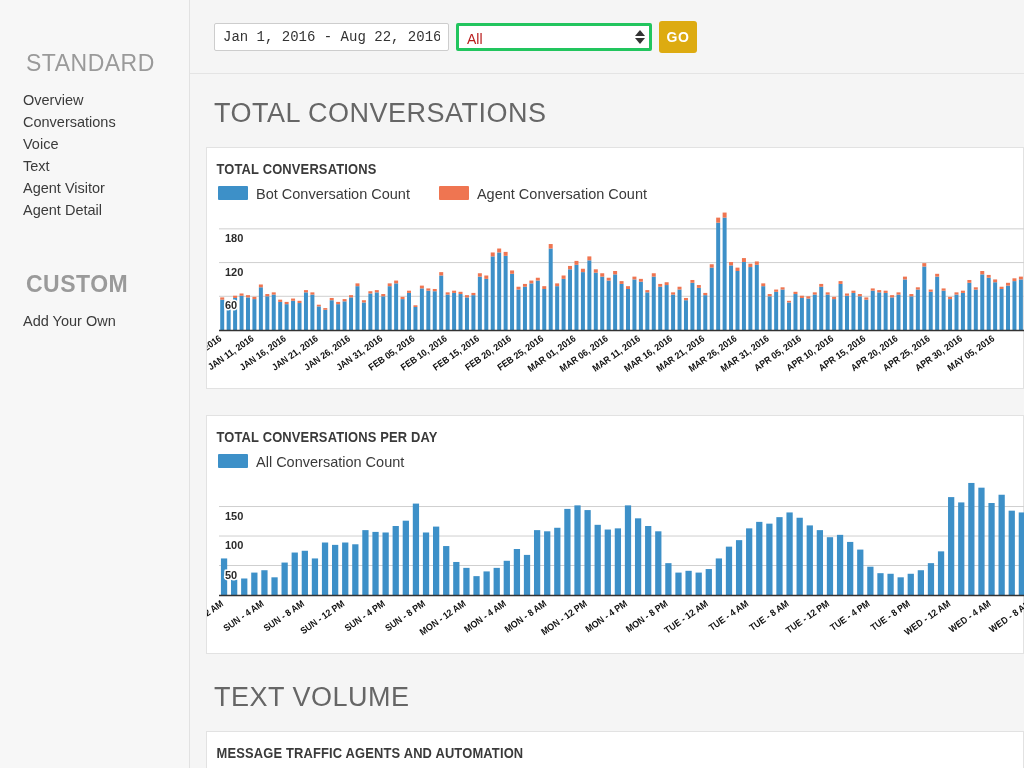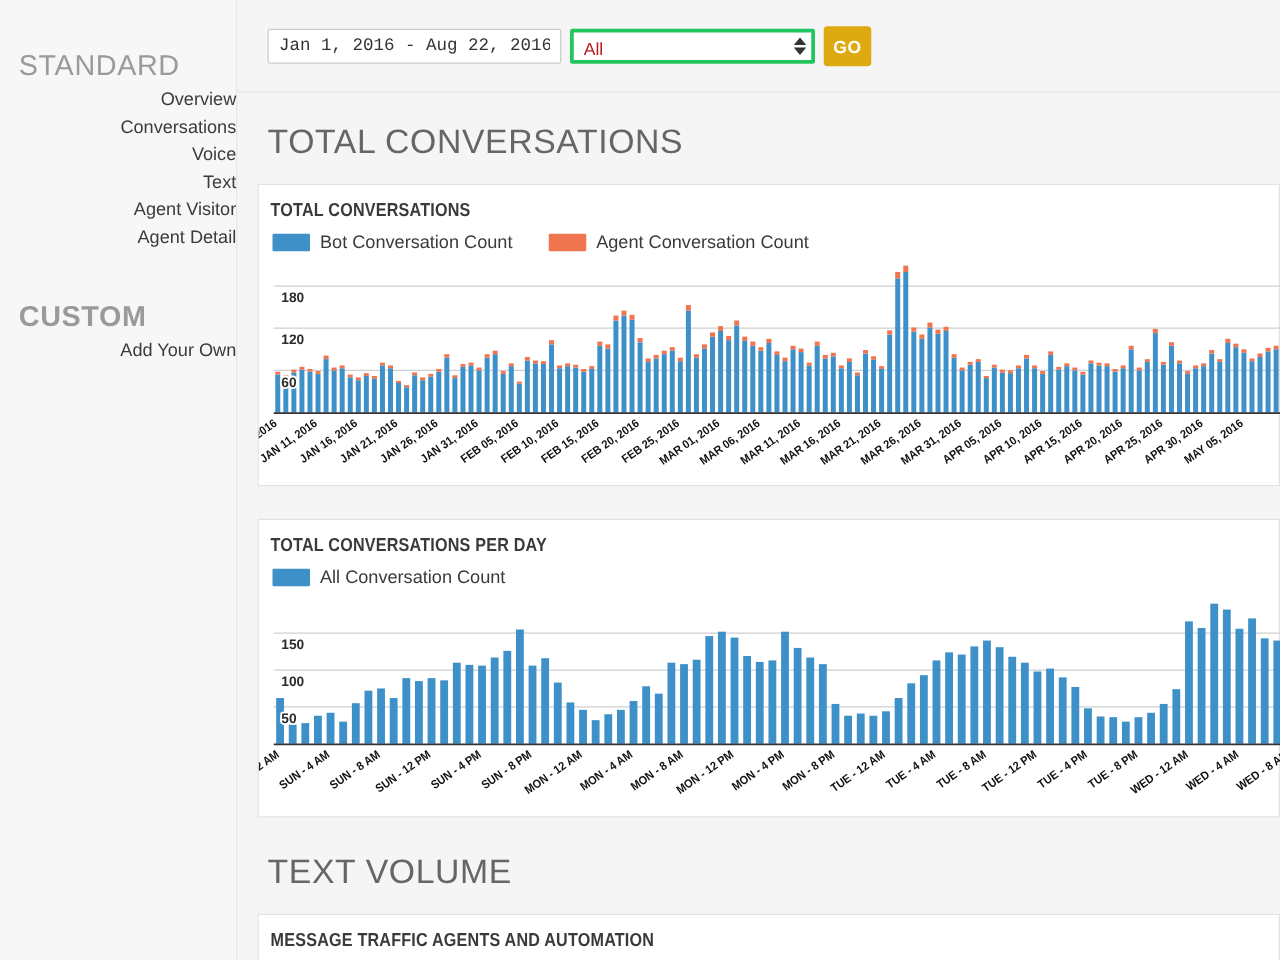--- a/index.html
+++ b/index.html
@@ -20,26 +20,26 @@
     background: #f7f7f7;
     border-right: 1px solid #e2e2e2;
     padding: 0;
   }
   .side-heading {
     font-size: 23px;
     letter-spacing: 0.5px;
     color: #9a9a9a;
     font-weight: 300;
     padding: 0 0 0 14px;
-    margin: 1px;
+    margin: 12px;
     font-family: "Liberation Sans", sans-serif;
   }
   .side-heading.standard { padding-top: 38px; }
   .side-heading.custom { padding-top: 38px; font-weight: bold; }
-  .side-list { list-style: none; margin: 3px 0 0 0; padding: 0; text-align: right; }
+  .side-list { list-style: none; margin: 3px 0 0 0; padding: 0; }
   .side-list li {
     font-size: 14.5px;
     color: #3b3b3b;
     padding: 1.5px 0 1.5px 23px;
     line-height: 19px;
     cursor: pointer;
   }
 
   
   .main {
@@ -132,21 +132,21 @@
     margin: 0;
     font-family: "Liberation Sans", sans-serif;
     transform: scaleX(0.86);
     transform-origin: left center;
   }
   .legend {
     display: flex; align-items: center;
     gap: 11px;
     padding: 0 0 6px 11px;
   }
-  .legend-item { display: flex; align-items: center; gap: 8px; margin-right: 18px; }
+  .legend-item { display: flex; gap: 8px; margin-right: 18px; }
   .legend-swatch { width: 30px; height: 14px; display: block; border-radius: 1px; }
   .legend-label { font-size: 14.5px; color: #3a3a3a; font-family: "Liberation Sans", sans-serif; }
 
   .chart-wrap { position: relative; width: 100%; }
   .chart-svg { display: block; }
 </style>
 </head>
 <body>
 
 <div id="app">

